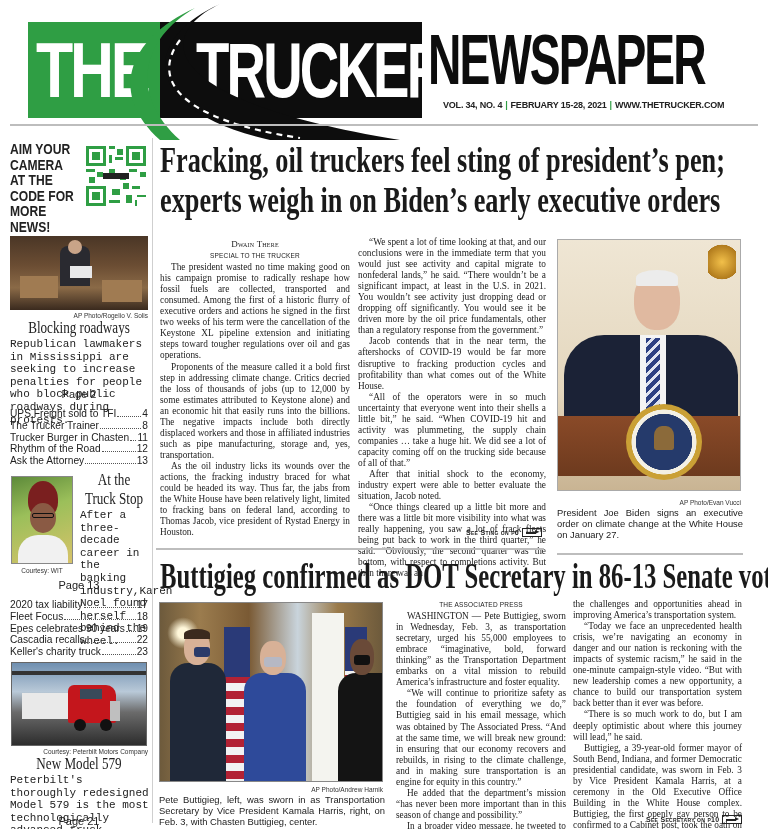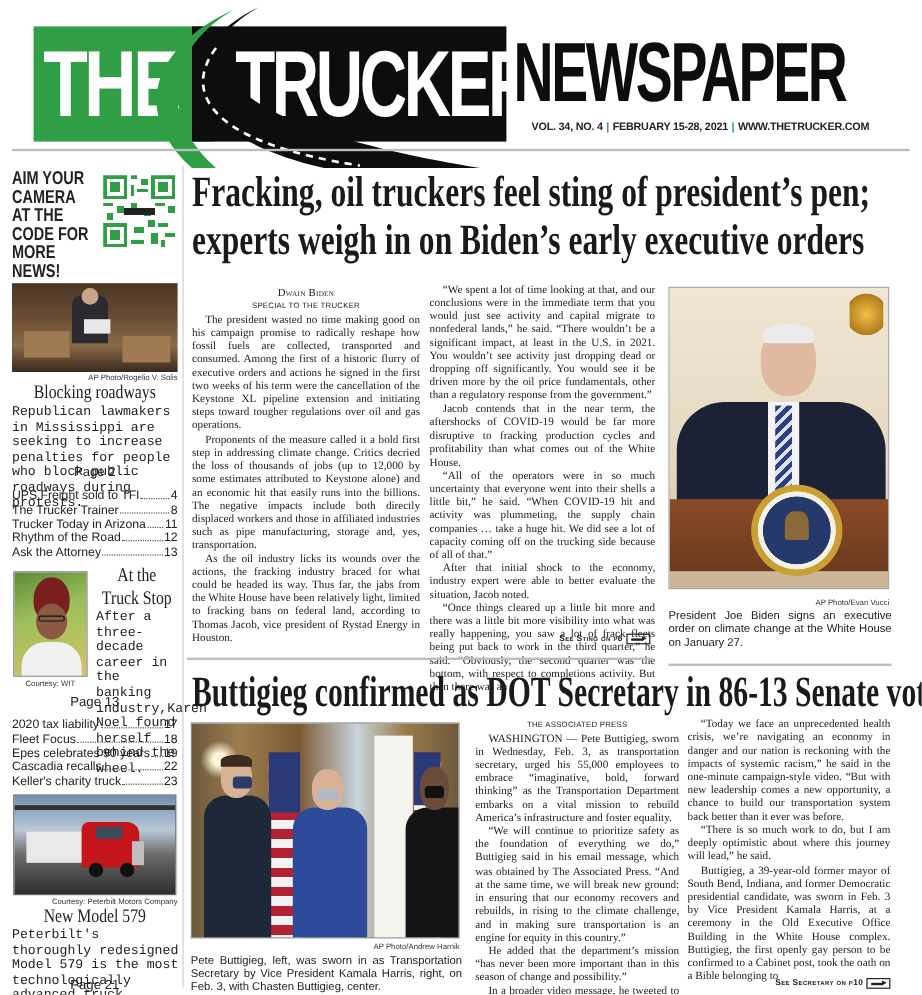--- a/index.html
+++ b/index.html
@@ -133,21 +133,21 @@
         <span class="t">UPS Freight sold to TFI</span>
         <span class="dots"></span>
         <span class="p">4</span>
       </div>
     <div class="toc-row">
         <span class="t">The Trucker Trainer</span>
         <span class="dots"></span>
         <span class="p">8</span>
       </div>
     <div class="toc-row">
-        <span class="t">Trucker Today in Arizona</span>
+        <span class="t">Trucker Burger in Chasten</span>
         <span class="dots"></span>
         <span class="p">11</span>
       </div>
     <div class="toc-row">
         <span class="t">Rhythm of the Road</span>
         <span class="dots"></span>
         <span class="p">12</span>
       </div>
     <div class="toc-row">
         <span class="t">Ask the Attorney</span>
@@ -214,21 +214,21 @@
 </aside>
 <div class="sidebar-divider"></div>
 
 <article>
   <h1 class="headline" style="left:160px; top:140px; font-size:36px; line-height:40px; transform:scaleX(0.73);">
     <div>Fracking, oil truckers feel sting of president’s pen;</div>
     <div>experts weigh in on Biden’s early executive orders</div>
   </h1>
 
   <div class="col" style="left:160px; top:239px; width:190px;">
-    <div class="byline">Dwain Biden</div>
+    <div class="byline">Dwain There</div>
     <div class="byline-sub">SPECIAL TO THE TRUCKER</div>
     <p>The president wasted no time making good on his campaign promise to radically reshape how fossil fuels are collected, transported and consumed. Among the first of a historic flurry of executive orders and actions he signed in the first two weeks of his term were the cancellation of the Keystone XL pipeline extension and initiating steps toward tougher regulations over oil and gas operations.</p>
     <p>Proponents of the measure called it a bold first step in addressing climate change. Critics decried the loss of thousands of jobs (up to 12,000 by some estimates attributed to Keystone alone) and an economic hit that easily runs into the billions. The negative impacts include both directly displaced workers and those in affiliated industries such as pipe manufacturing, storage and, yes, transportation.</p>
     <p>As the oil industry licks its wounds over the actions, the fracking industry braced for what could be headed its way. Thus far, the jabs from the White House have been relatively light, limited to fracking bans on federal land, according to Thomas Jacob, vice president of Rystad Energy in Houston.</p>
   </div>
 
   <div class="col" style="left:358px; top:237px; width:188px;">
     <p>“We spent a lot of time looking at that, and our conclusions were in the immediate term that you would just see activity and capital migrate to nonfederal lands,” he said. “There wouldn’t be a significant impact, at least in the U.S. in 2021. You wouldn’t see activity just dropping dead or dropping off significantly. You would see it be driven more by the oil price fundamentals, other than a regulatory response from the government.”</p>
     <p>Jacob contends that in the near term, the aftershocks of COVID-19 would be far more disruptive to fracking production cycles and profitability than what comes out of the White House.</p>
     <p>“All of the operators were in so much uncertainty that everyone went into their shells a little bit,” he said. “When COVID-19 hit and activity was plummeting, the supply chain companies … take a huge hit. We did see a lot of capacity coming off on the trucking side because of all of that.”</p>
@@ -284,20 +284,21 @@
 
   <div class="col" style="left:396px; top:599px; width:170px;">
     <div class="byline-sub">THE ASSOCIATED PRESS</div>
     <p>WASHINGTON — Pete Buttigieg, sworn in Wednesday, Feb. 3, as transportation secretary, urged his 55,000 employees to embrace “imaginative, bold, forward thinking” as the Transportation Department embarks on a vital mission to rebuild America’s infrastructure and foster equality.</p>
     <p>“We will continue to prioritize safety as the foundation of everything we do,” Buttigieg said in his email message, which was obtained by The Associated Press. “And at the same time, we will break new ground: in ensuring that our economy recovers and rebuilds, in rising to the climate challenge, and in making sure transportation is an engine for equity in this country.”</p>
     <p>He added that the department’s mission “has never been more important than in this season of change and possibility.”</p>
     <p>In a broader video message, he tweeted to the American public, Buttigieg stressed both</p>
   </div>
 
   <div class="col" style="left:573px; top:599px; width:169px;">
+    <p style="text-indent:0">the challenges and opportunities ahead in improving America’s transportation system.</p>
     <p>“Today we face an unprecedented health crisis, we’re navigating an economy in danger and our nation is reckoning with the impacts of systemic racism,” he said in the one-minute campaign-style video. “But with new leadership comes a new opportunity, a chance to build our transportation system back better than it ever was before.</p>
     <p>“There is so much work to do, but I am deeply optimistic about where this journey will lead,” he said.</p>
     <p>Buttigieg, a 39-year-old former mayor of South Bend, Indiana, and former Democratic presidential candidate, was sworn in Feb. 3 by Vice President Kamala Harris, at a ceremony in the Old Executive Office Building in the White House complex. Buttigieg, the first openly gay person to be confirmed to a Cabinet post, took the oath on a Bible belonging to</p>
   </div>
   <div class="jump" style="left:646px; top:815px;">
     <span>See Secretary on p10</span>
       <span class="arrow"></span>
   </div>
 </article>
 

